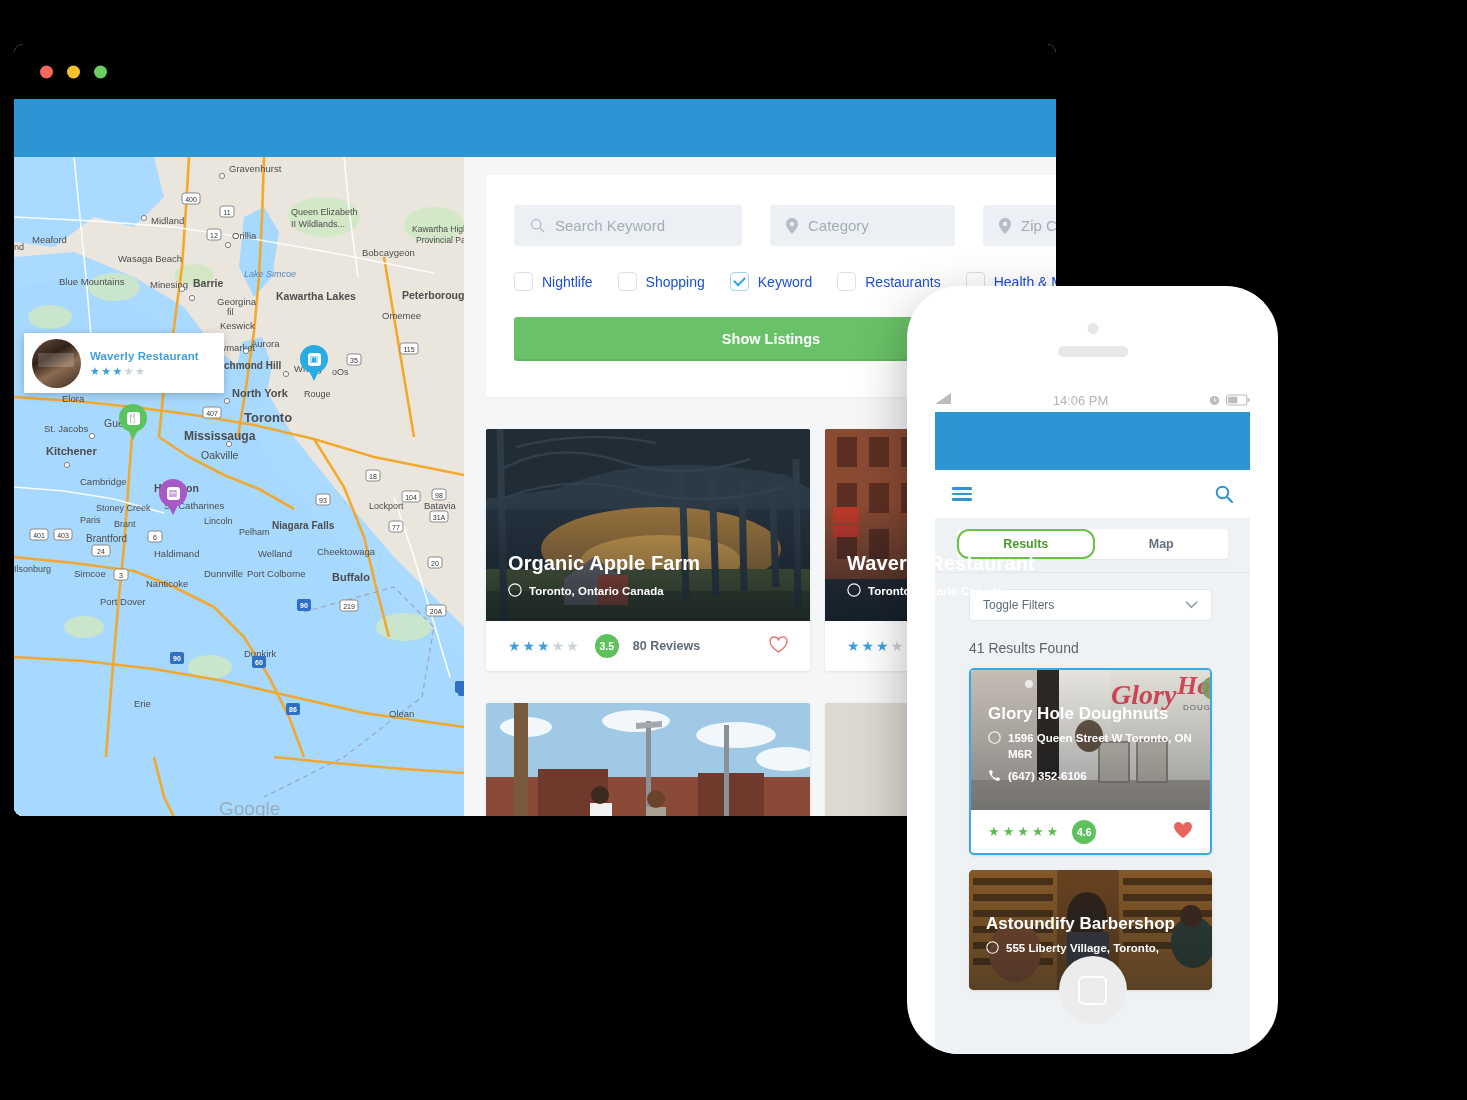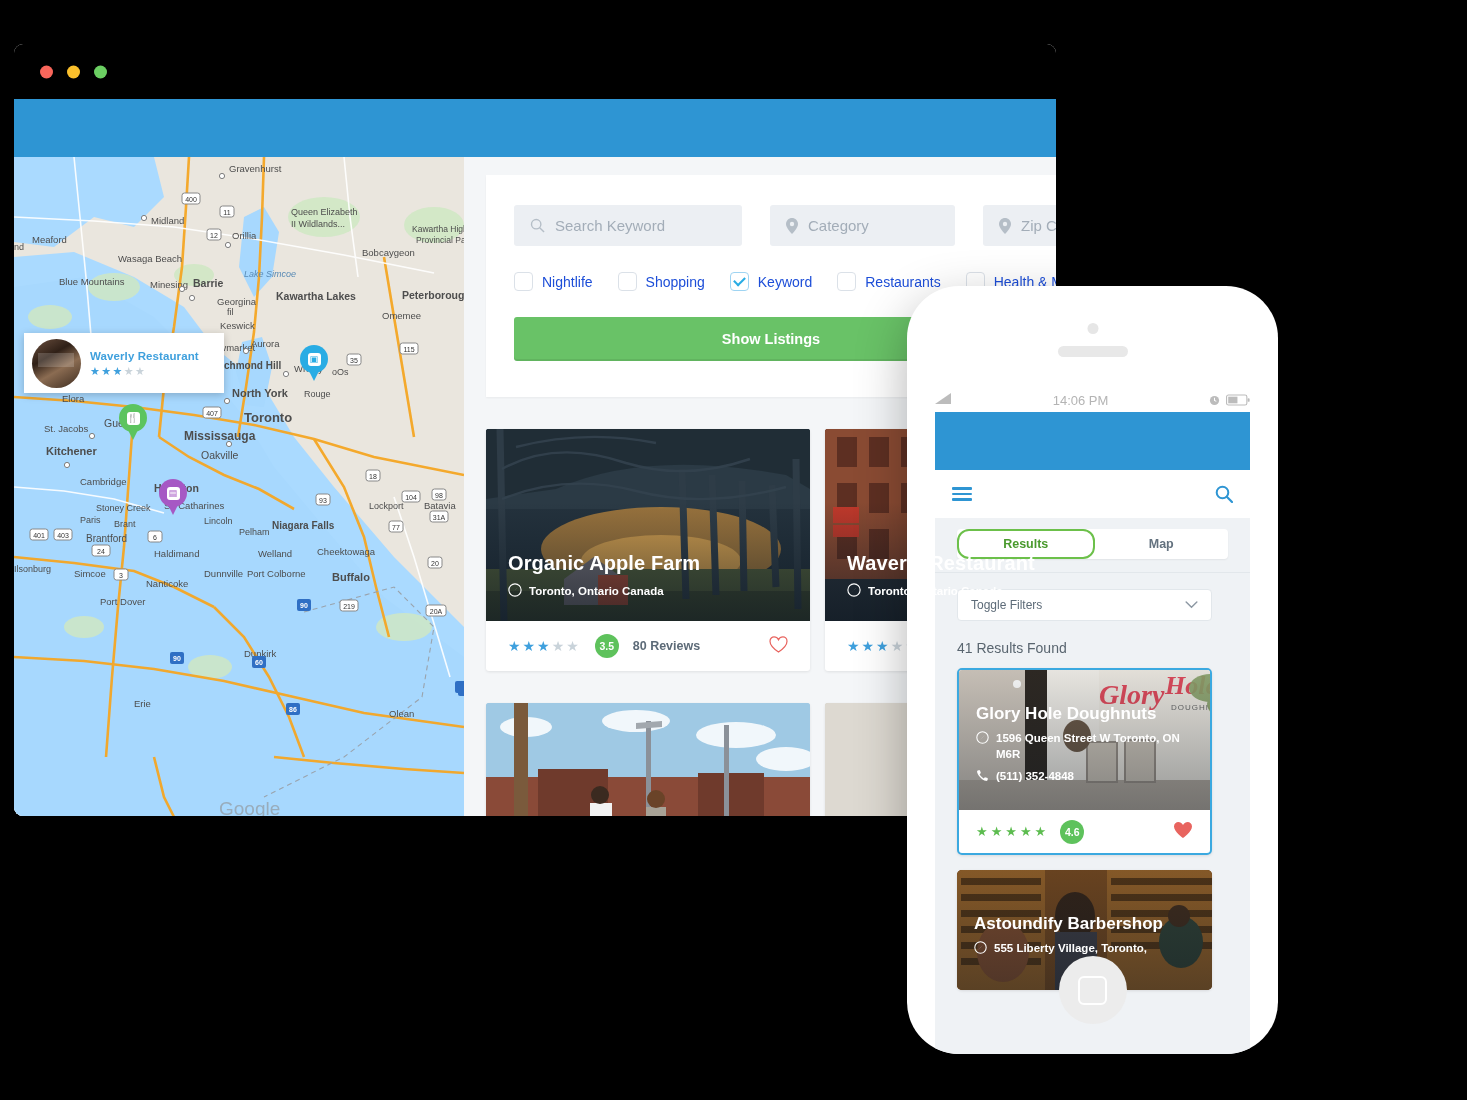--- a/index.html
+++ b/index.html
@@ -165,21 +165,21 @@
   .ph-nav{height:48px;background:#fff;display:flex;align-items:center;justify-content:space-between;padding:0 17px;box-sizing:border-box;}
   .burger{display:flex;flex-direction:column;gap:3px;}
   .burger span{display:block;width:20px;height:2.6px;background:#2e95d3;border-radius:1px;}
   .ph-tabs{
     background:#eff2f5;padding:11px 22px 13px 22px;box-sizing:border-box;
     border-bottom:1px solid #e2e7eb;
   }
   .tabwrap{display:flex;background:#fff;border-radius:4px;overflow:hidden;box-shadow:0 1px 2px rgba(0,0,0,.06);}
   .tab{flex:1;height:30px;display:flex;align-items:center;justify-content:center;font-size:12.5px;color:#64727f;font-weight:bold;box-sizing:border-box;border-radius:8px;}
   .tab.active{border:2px solid #6cc04a;color:#4a9a2e;border-radius:12px;}
-  .ph-main{padding:16px 38px 0 22px;box-sizing:border-box;}
+  .ph-main{padding:16px 38px 0 22px;box-sizing:border-box;margin-left:12px;}
   .filters{
     height:32px;background:#fff;border:1px solid #e2e7eb;border-radius:4px;
     display:flex;align-items:center;justify-content:space-between;padding:0 13px;box-sizing:border-box;
     font-size:12px;color:#5d6b78;
   }
   .results-count{margin-top:19px;font-size:14px;color:#59656f;}
   .plist{margin-top:12px;}
   .pcard{
     background:#fff;border-radius:5px;overflow:hidden;margin-bottom:15px;
     box-shadow:0 1px 3px rgba(0,0,0,.10);
@@ -802,21 +802,21 @@
                       </svg>
                   </span>
                   <span>1596 Queen Street W Toronto, ON M6R</span>
                 </div>
                 <div class="prow">
                   <span style="flex:0 0 auto;">
                     <svg width="13" height="13" viewBox="0 0 16 16">
                         <path d="M3 1.6 C2 1.6 1 2.6 1.4 4 C2.4 8.4 7.6 13.6 12 14.6 C13.4 15 14.4 14 14.4 13 L14.4 11.2 L11 10 L9.4 11.6 C7.4 10.6 5.4 8.6 4.4 6.6 L6 5 L4.8 1.6 Z" fill="#fff"></path>
                       </svg>
                   </span>
-                  <span>(511) 352-4848</span>
+                  <span>(647) 352-6106</span>
                 </div>
               </div>
             </div>
             <div class="pmeta">
               <span class="stars">★★★★★</span>
               <span class="badge">4.6</span>
               <span class="heart-full">
                 <svg width="20" height="18" viewBox="0 0 20 18">
                     <path d="M10 17 C10 17 1 11 1 5.6 C1 2.6 3.2 1 5.3 1 C7 1 9 2 10 4 C11 2 13 1 14.7 1 C16.8 1 19 2.6 19 5.6 C19 11 10 17 10 17 Z" fill="currentColor"></path>
                   </svg>

